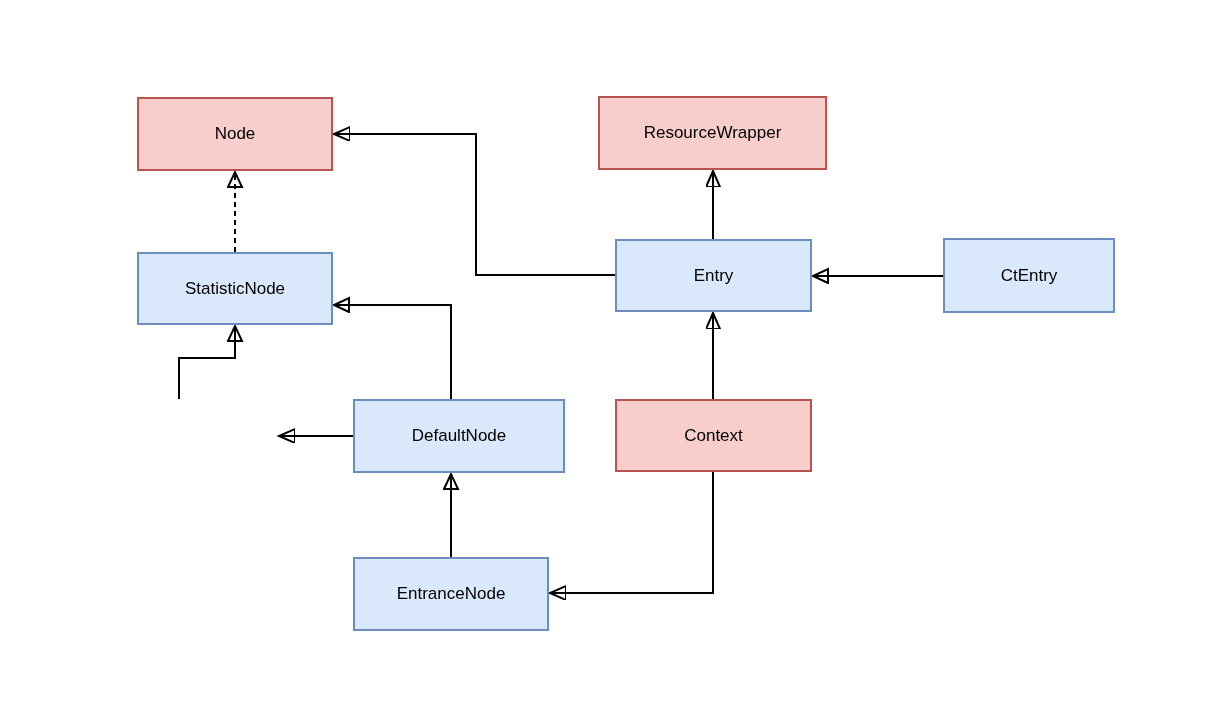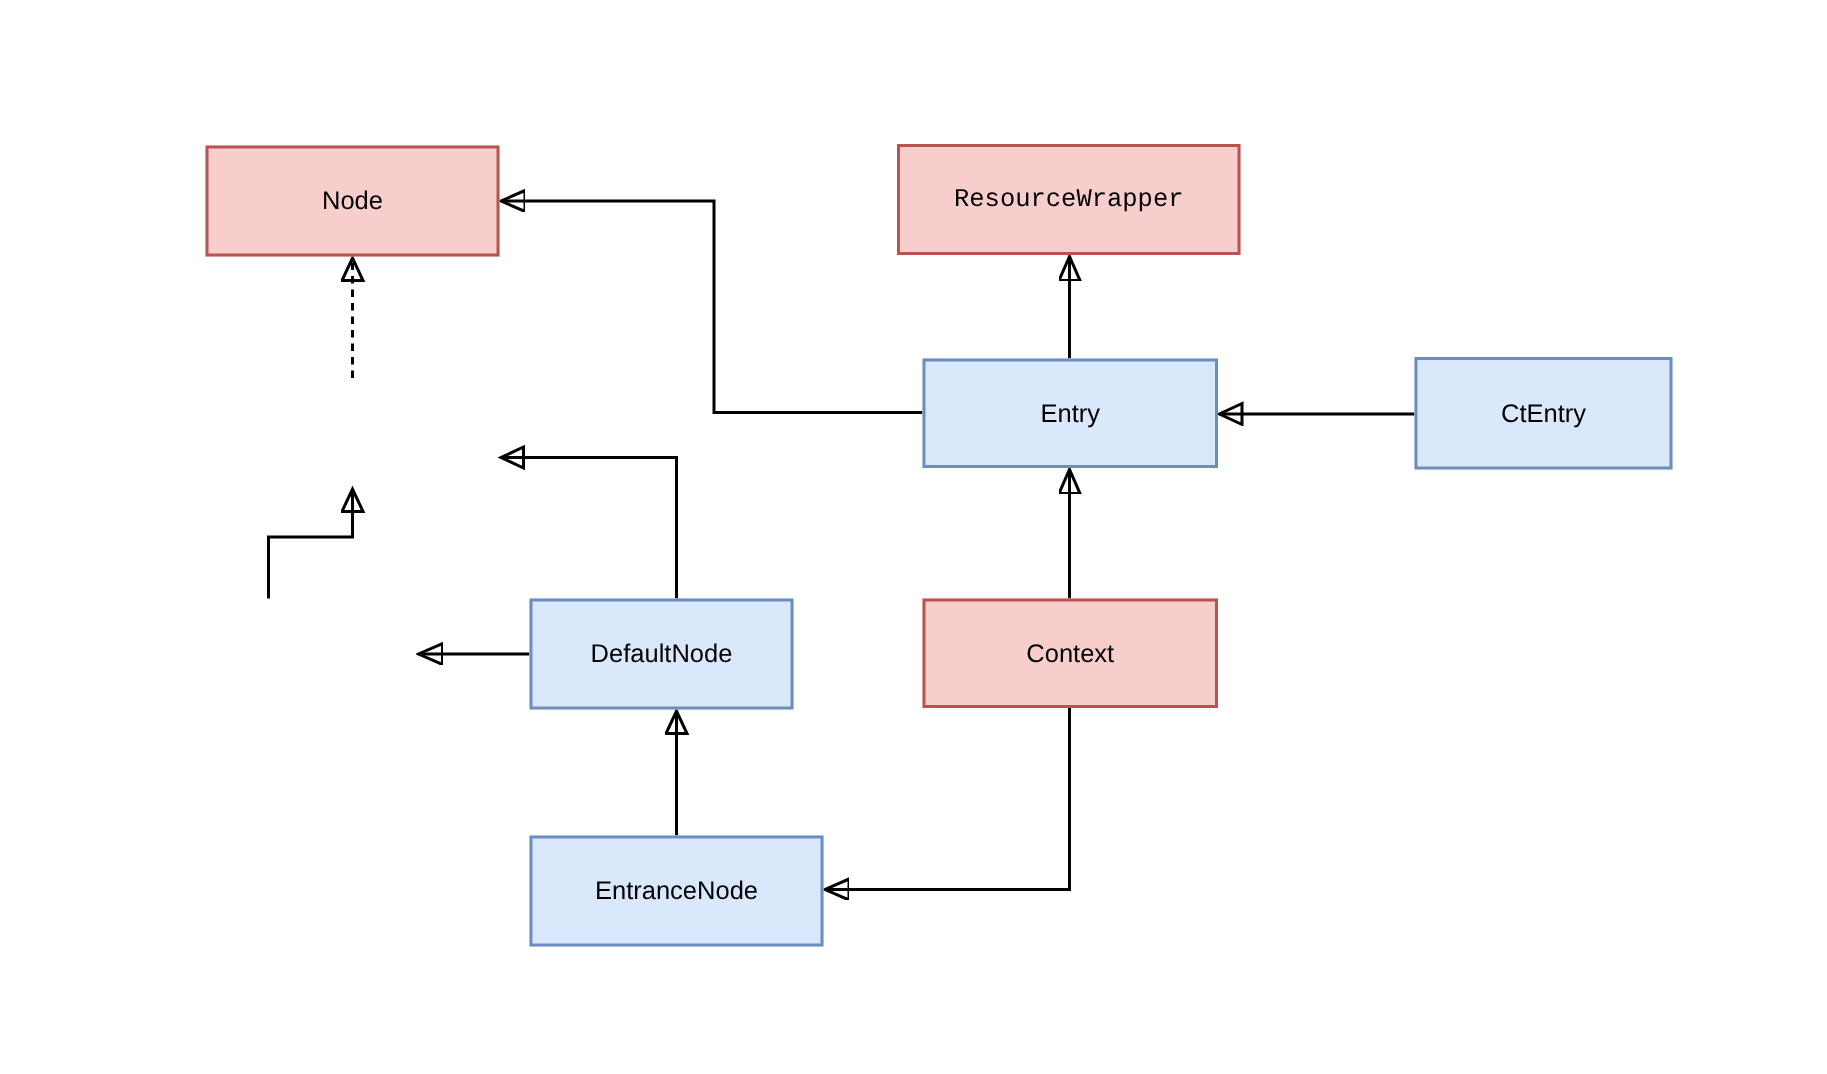--- a/index.html
+++ b/index.html
@@ -53,27 +53,28 @@
     <path d="M353,436 L279,436" marker-end="url(#mArrow)"></path>
     <path d="M615,275 L476,275 L476,134 L334,134" marker-end="url(#mArrow)"></path>
     <path d="M713,239 L713,171" marker-end="url(#mArrow)"></path>
     <path d="M943,276 L813,276" marker-end="url(#mTriangle)"></path>
     <path d="M713,399 L713,313" marker-end="url(#mArrow)"></path>
     <path d="M713,472 L713,593 L550,593" marker-end="url(#mArrow)"></path>
   </svg>
 
   <div class="nodebox red" style="left:137px; top:97px;  width:196px; height:74px;">Node</div>
 
-  <div class="nodebox red" style="left:598px; top:96px;  width:229px; height:74px;font-family:Liberation Mono, monospace;">ResourceWrapper</div>
+  <div class="nodebox red" style="left:598px; top:96px;  width:229px; height:74px;">ResourceWrapper</div>
 
+  <div class="nodebox blue" style="left:137px; top:252px; width:196px; height:73px;">StatisticNode</div>
 
   <div class="nodebox blue" style="left:615px; top:239px; width:197px; height:73px;text-align:right;">Entry</div>
 
   <div class="nodebox blue" style="left:943px; top:238px; width:172px; height:75px;">CtEntry</div>
 
 
-  <div class="nodebox blue" style="left:353px; top:399px; width:176px; height:74px;">DefaultNode</div>
+  <div class="nodebox blue" style="left:353px; top:399px; width:212px; height:74px;">DefaultNode</div>
 
   <div class="nodebox red" style="left:615px; top:399px; width:197px; height:73px;text-align:center;">Context</div>
 
   <div class="nodebox blue" style="left:353px; top:557px; width:196px; height:74px;">EntranceNode</div>
 
 </div>
 
 </body></html>

